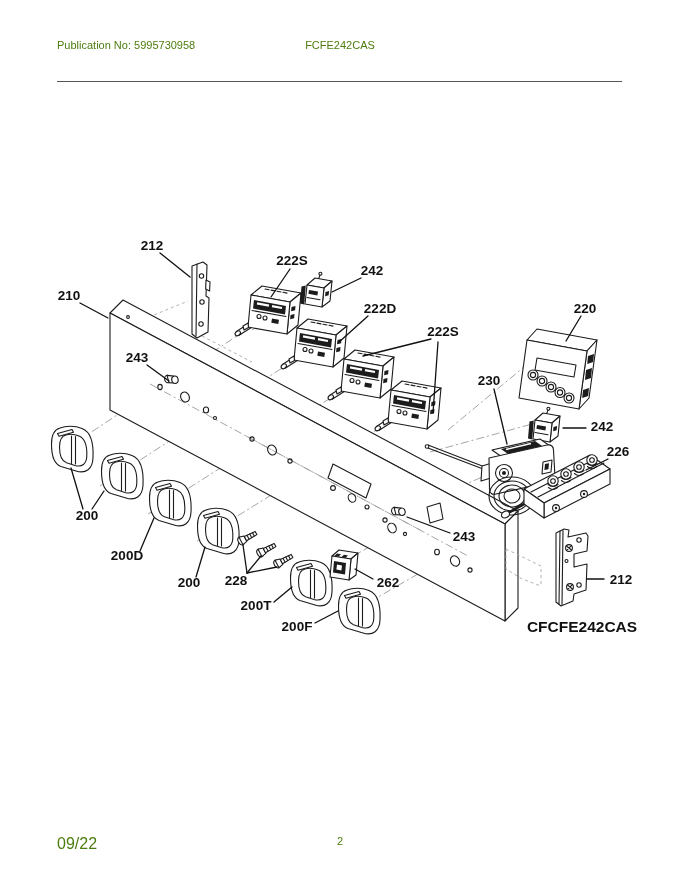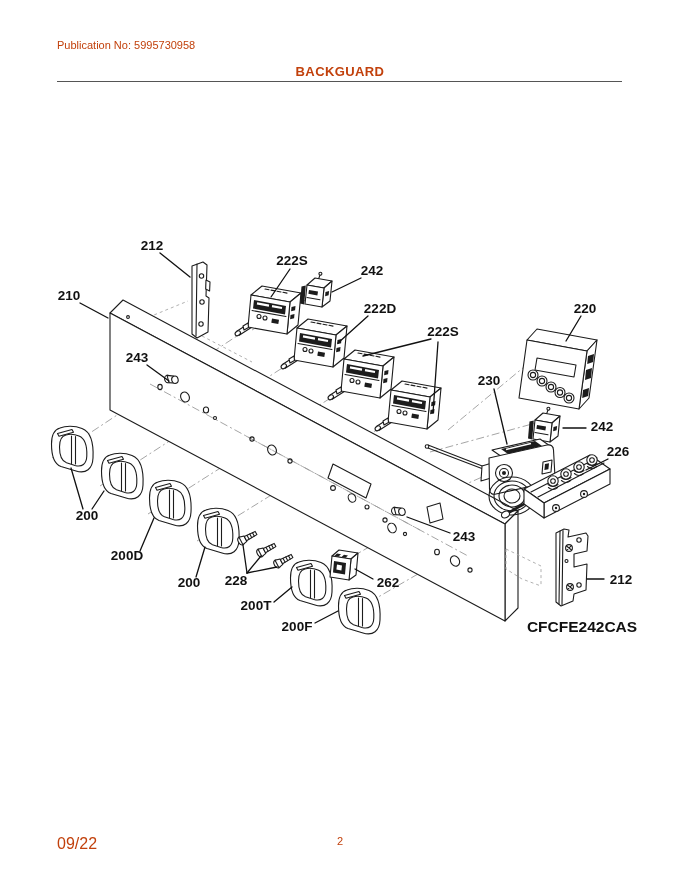--- a/index.html
+++ b/index.html
@@ -1,17 +1,17 @@
 <!DOCTYPE html>
 <html><head>
 <meta charset="utf-8">
 <style>
   html,body{margin:0;padding:0;background:#fff;}
   .page{position:relative;width:680px;height:880px;background:#ffffff;overflow:hidden;
-        font-family:"Liberation Sans", sans-serif;color:#c2410c;}
+        font-family:"Liberation Sans", sans-serif;color:#4d7c0f;}
   .abs{position:absolute;}
   .hdr-left{left:57px;top:39px;font-size:11px;}
   .hdr-model{left:0;right:0;top:39px;text-align:center;font-size:11px;}
   .hdr-title{left:0;right:0;top:64px;text-align:center;font-size:13px;font-weight:bold;letter-spacing:.4px;}
   .hdr-rule{left:57px;top:81px;width:565px;height:0;border-top:1.6px solid #555;}
   .ftr-date{left:57px;top:835px;font-size:16px;}
   .ftr-page{left:0;right:0;top:835px;text-align:center;font-size:11px;}
   
   .ln{fill:none;stroke:#1c1c1c;stroke-width:1.1;stroke-linejoin:round;stroke-linecap:round;}
   .fw{fill:#ffffff;stroke:#1c1c1c;stroke-width:1.1;stroke-linejoin:round;}
@@ -21,21 +21,21 @@
   .ldr{fill:none;stroke:#111;stroke-width:1.3;stroke-linecap:round;}
   .lbl{font-family:"Liberation Sans", sans-serif;font-size:13.5px;font-weight:bold;fill:#111;text-anchor:middle;}
   .lbl-model{font-family:"Liberation Sans", sans-serif;font-size:15.5px;font-weight:bold;fill:#111;text-anchor:middle;}
 </style>
 </head>
 <body>
 
 <div class="page">
 
   <div class="abs hdr-left">Publication No: 5995730958</div>
-  <div class="abs hdr-title">BACKGUARD</div>
+  <div class="abs hdr-model">FCFE242CAS</div>
   <div class="abs hdr-rule"></div>
 
   <svg class="abs" style="left:0;top:0" width="680" height="880" viewBox="0 0 680 880">
 
     <defs>
 
       <g id="sw">
         <path class="fw" d="M2,36.5 L4.8,40.2 L-10.8,50.2 L-13.6,46.5 Z"></path>
         <ellipse class="fw" cx="-12.2" cy="48.3" rx="2.9" ry="2.1" transform="rotate(-33 -12.2 48.3)"></ellipse>
         <path class="fw" d="M1,10 L12,1 L51,8 L40,17 Z"></path>

